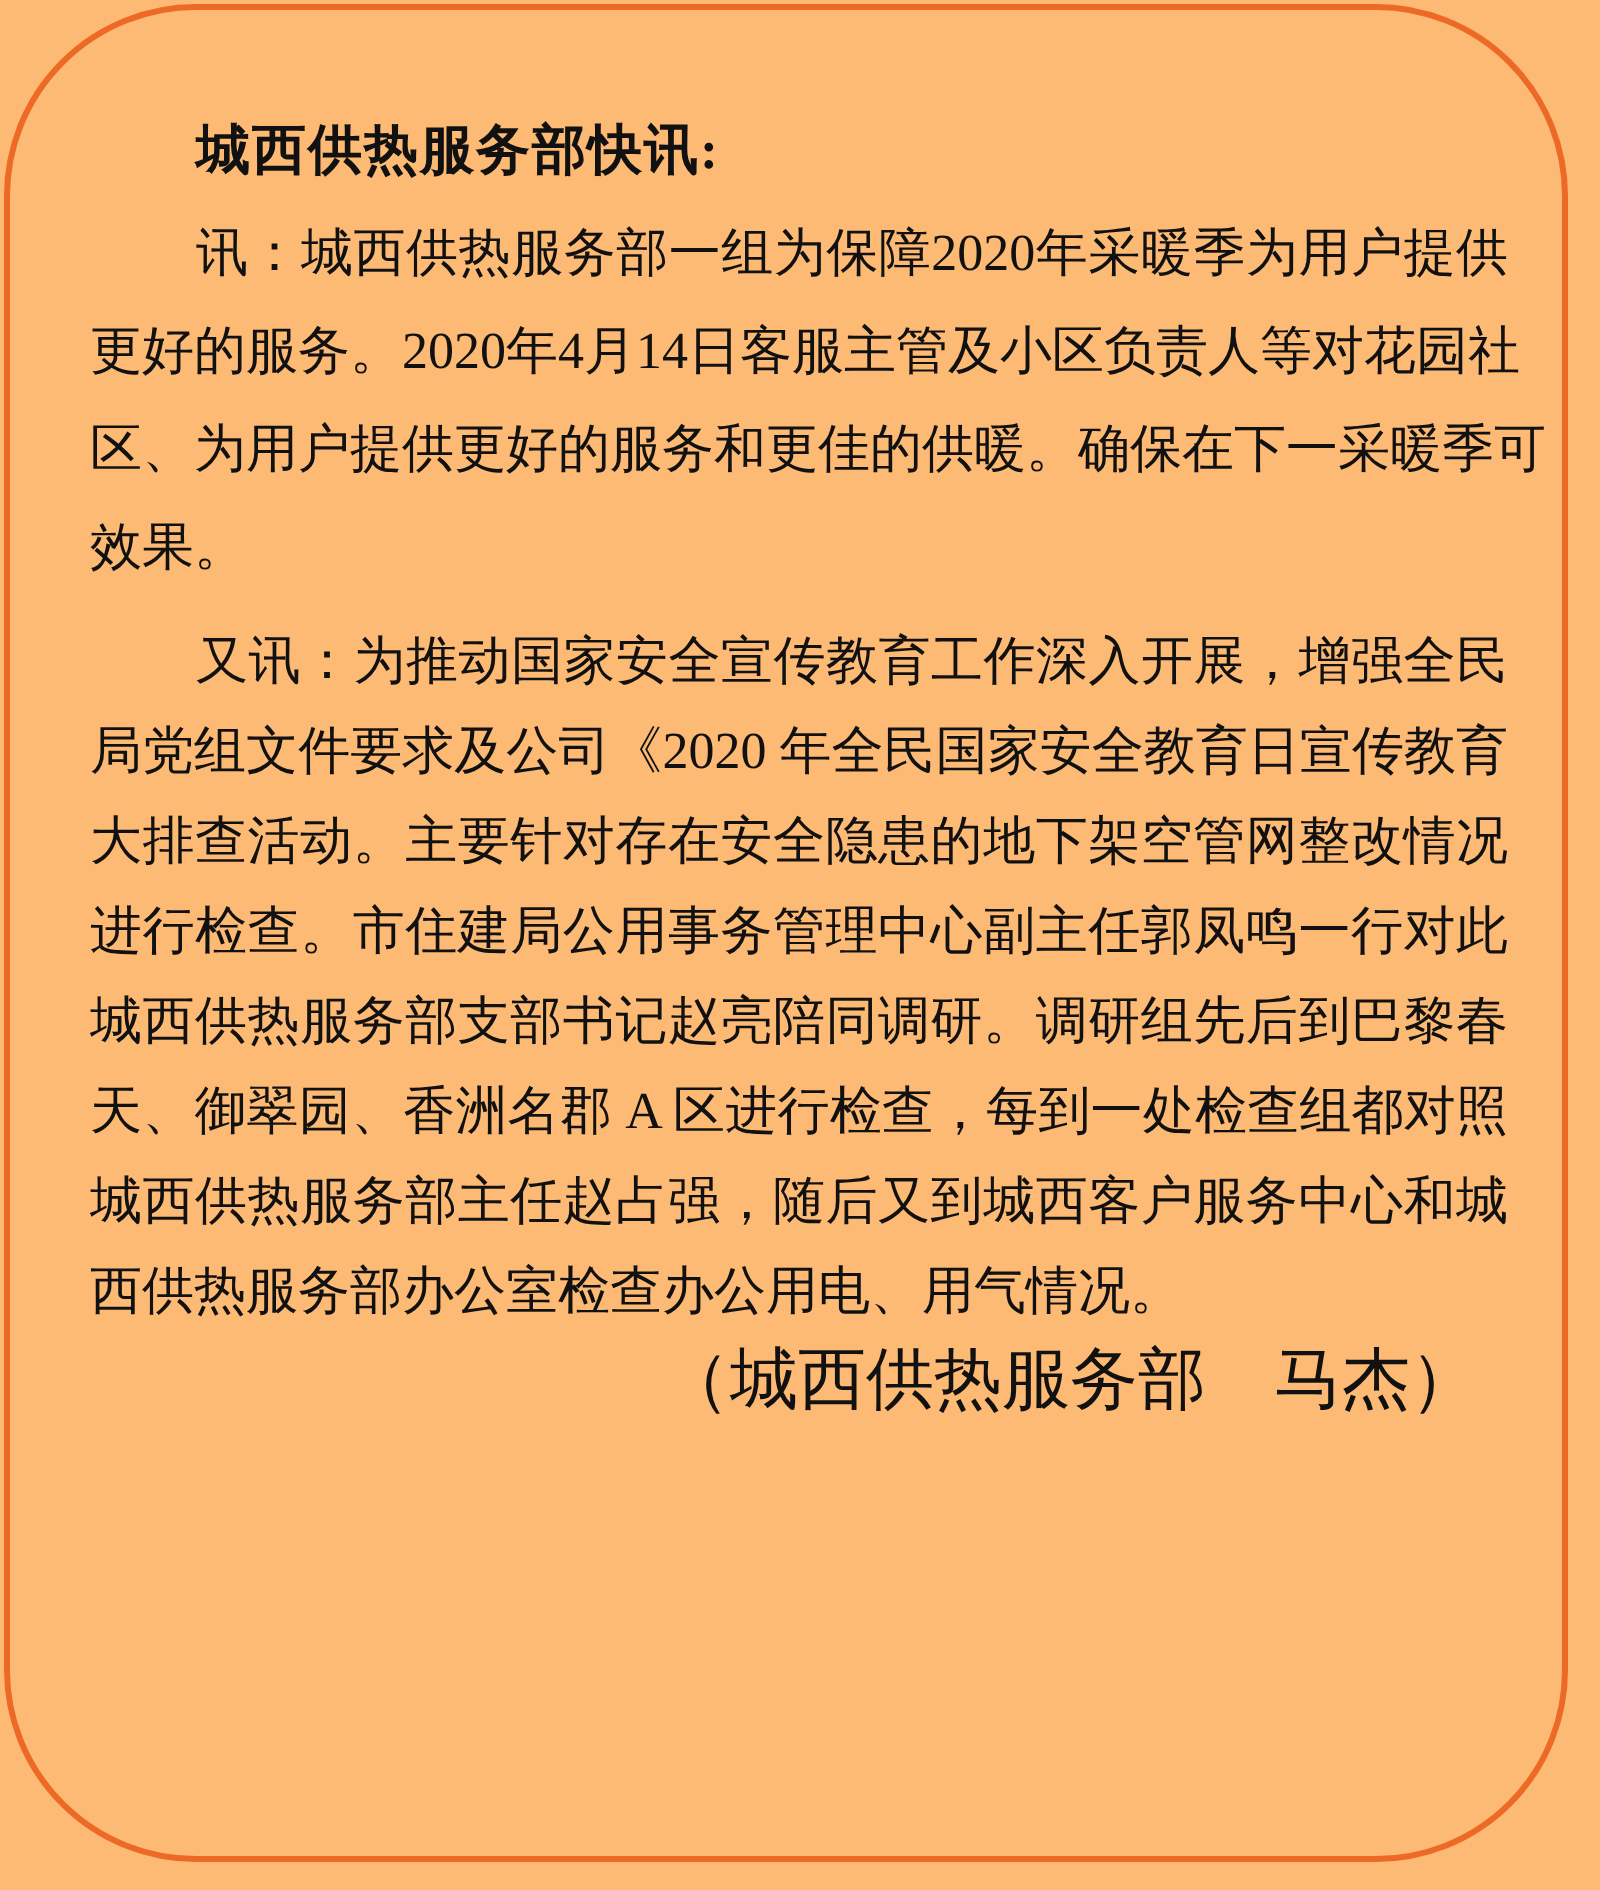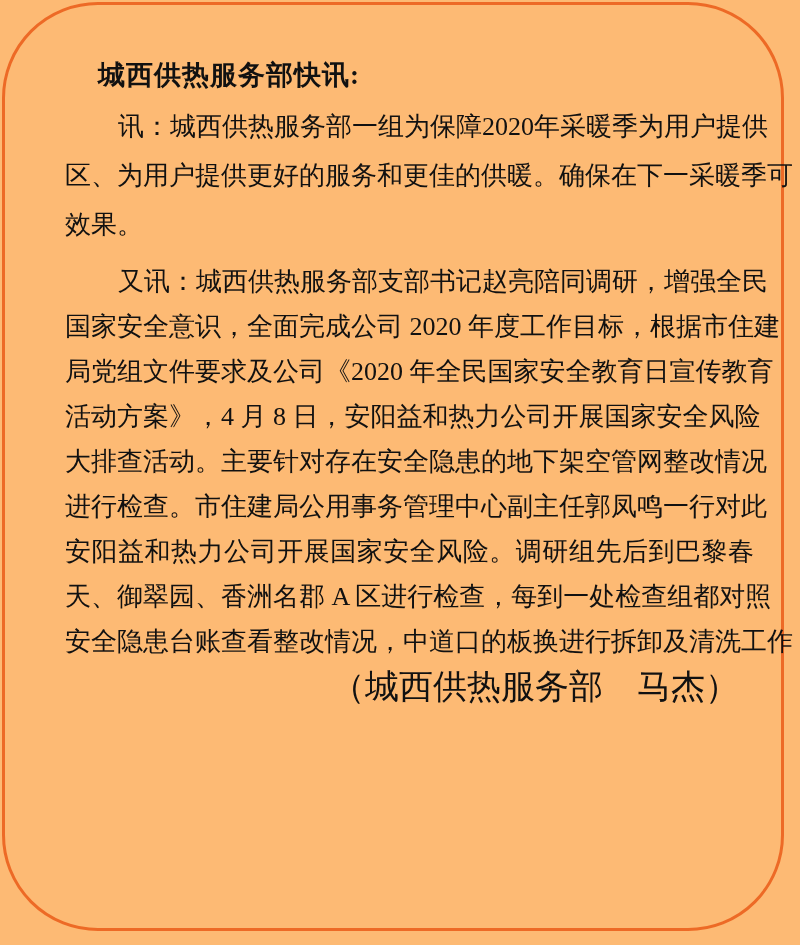--- a/index.html
+++ b/index.html
@@ -42,21 +42,20 @@
     margin-bottom: 10px;
   }
   .para {
     font-size: 26px;
   }
   .para .line {
     display: block;
     text-align: justify;
     text-align-last: justify;
     white-space: nowrap;
-    margin-left: 20px;
   }
   .para .line.indent {
     padding-left: 53px;
   }
   .para .line.last {
     text-align-last: left;
   }
   .para.para-1 { margin-bottom: 10px; }
   .para.para-1 .line { line-height: 49px; }
   .para.para-2 .line { line-height: 45px; }
@@ -72,30 +71,30 @@
 </head>
 <body>
 
 <div class="page">
   <div class="frame" style="border-color: rgb(237, 106, 38);"></div>
   <div class="content">
     <div class="title">城西供热服务部快讯:</div>
     <div>
         <div class="para para-1">
           <div class="line indent">讯：城西供热服务部一组为保障2020年采暖季为用户提供</div>
+          <div class="line">更好的服务。2020年4月14日客服主管及小区负责人等对花园社</div>
           <div class="line">区、为用户提供更好的服务和更佳的供暖。确保在下一采暖季可</div>
           <div class="line last">效果。</div>
         </div>
         <div class="para para-2">
-          <div class="line indent">又讯：城西供热服务部支部书记赵亮陪同调研，增强全民</div>
-          <div class="line">国家安全意识，全面完成公司 2020 年度工作目标，根据市住建</div>
+          <div class="line indent">又讯：为推动国家安全宣传教育工作深入开展，增强全民</div>
           <div class="line">局党组文件要求及公司《2020 年全民国家安全教育日宣传教育</div>
-          <div class="line">活动方案》，4 月 8 日，安阳益和热力公司开展国家安全风险</div>
           <div class="line">大排查活动。主要针对存在安全隐患的地下架空管网整改情况</div>
           <div class="line">进行检查。市住建局公用事务管理中心副主任郭凤鸣一行对此</div>
-          <div class="line">安阳益和热力公司开展国家安全风险。调研组先后到巴黎春</div>
+          <div class="line">城西供热服务部支部书记赵亮陪同调研。调研组先后到巴黎春</div>
           <div class="line">天、御翠园、香洲名郡 A 区进行检查，每到一处检查组都对照</div>
-          <div class="line">安全隐患台账查看整改情况，中道口的板换进行拆卸及清洗工作</div>
+          <div class="line">城西供热服务部主任赵占强，随后又到城西客户服务中心和城</div>
+          <div class="line last">西供热服务部办公室检查办公用电、用气情况。</div>
         </div>
       </div>
     <div class="signature">（城西供热服务部　马杰）</div>
   </div>
 </div>
 
 </body></html>

